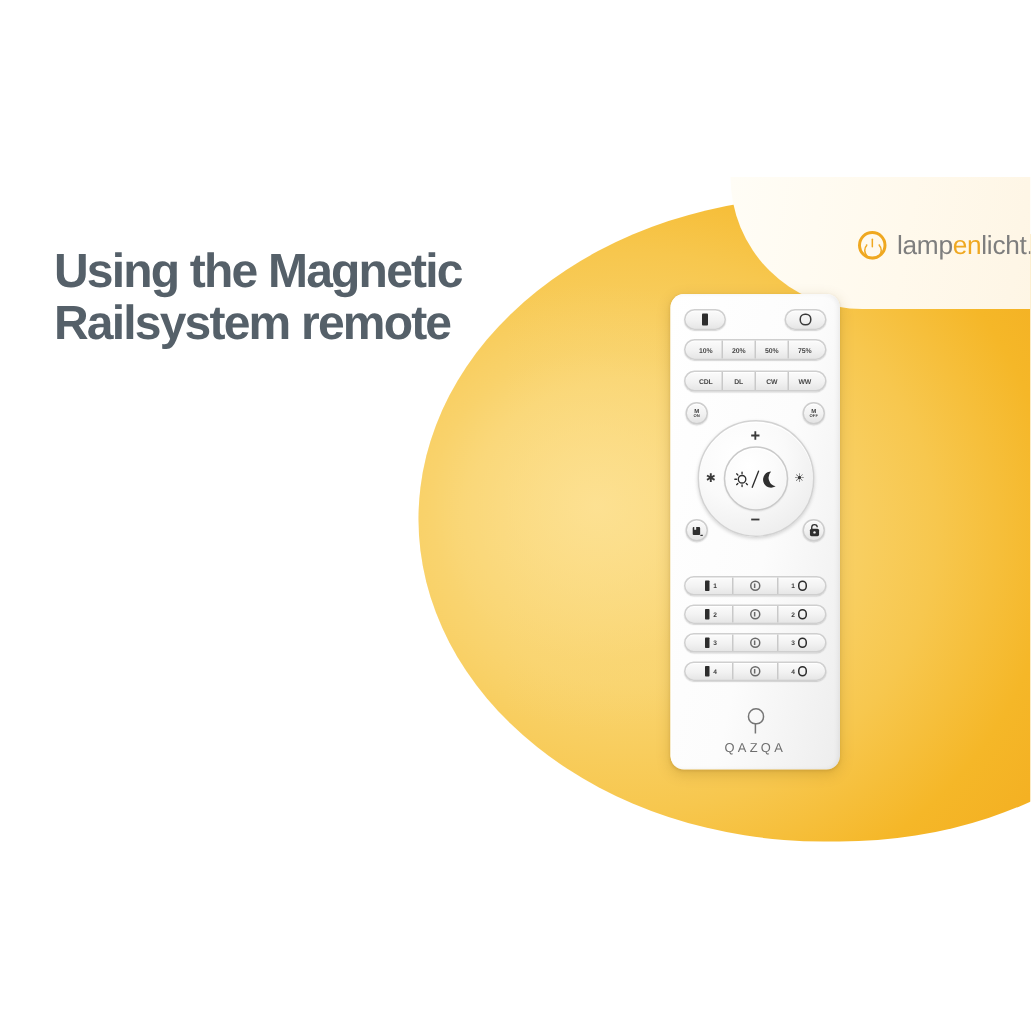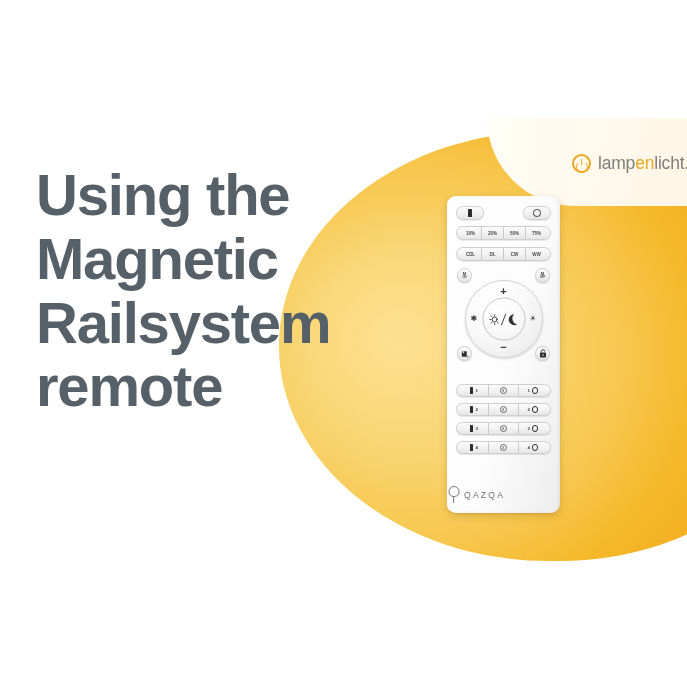--- a/index.html
+++ b/index.html
@@ -74,21 +74,21 @@
     white-space: nowrap; line-height: 1;
   }
   .logo-text .g { color: #7E7E7E; }
   .logo-text .o { color: #EFA821; text-align: center; }
 
   
   .headline {
     position: absolute;
     left: 36px; top: 163px;
     width: 330px;
-    font-size: 58px;
+    font-size: 32px;
     font-weight: 700;
     line-height: 1.10;
     letter-spacing: -1.2px;
     color: #556069;
   }
   .kicker {
     position: absolute;
     left: 36px; top: 468px;
     font-size: 15.5px;
     font-weight: 700;
@@ -221,21 +221,21 @@
     position: relative;
   }
   .z-clock::before {
     content:""; position:absolute; left:50%; top:1.3px;
     width: 0.8px; height: 2.3px; background:#6a6a6a; transform: translateX(-50%);
   }
 
   
   .brand {
     position: absolute; left: 0; right: 0; bottom: 10px;
-    display: flex; flex-direction: row; align-items: center; gap: 4px;
+    display: flex; flex-direction: column; align-items: center; gap: 4px;
   }
   .brand-mark { width: 13px; height: 17px; position: relative; }
   .brand-mark .bulb {
     position: absolute; left: 50%; top: 0; transform: translateX(-50%);
     width: 11px; height: 11px; border-radius: 50% 50% 46% 46%;
     border: 1.7px solid #757575;
   }
   .brand-mark .stem {
     position: absolute; left: 50%; bottom: 0; transform: translateX(-50%);
     width: 1.8px; height: 7px; background: #757575;

